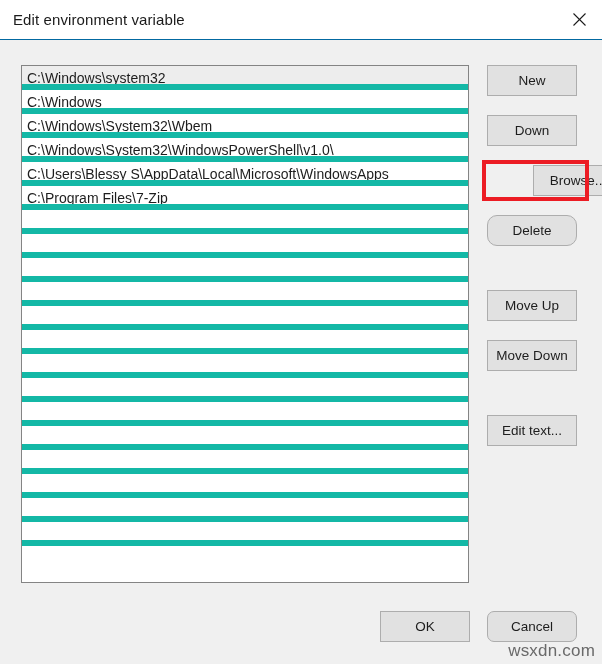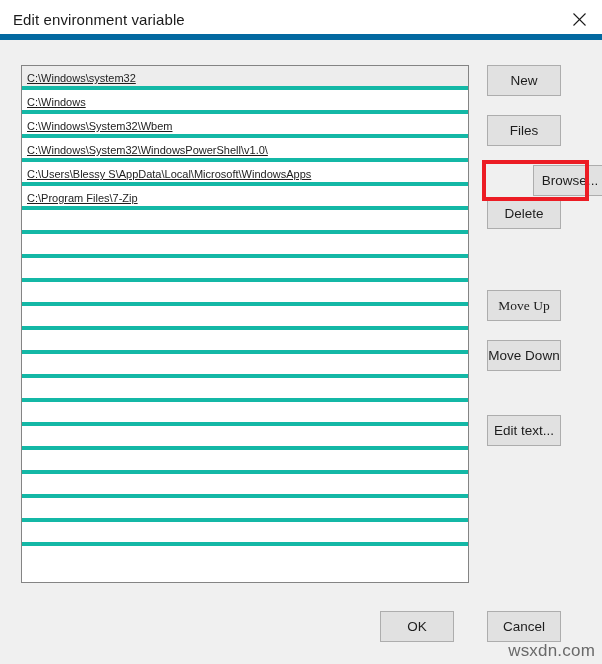--- a/index.html
+++ b/index.html
@@ -15,21 +15,21 @@
     position: relative;
   }
 
   
   .titlebar {
     position: absolute;
     left: 0; top: 0;
     width: 602px;
     height: 40px;
     background: #ffffff;
-    border-bottom: 6px solid #0369a1;
+    border-bottom: 1px solid #0369a1;
     box-sizing: border-box;
   }
   .title-text {
     position: absolute;
     left: 13px;
     top: 11px;
     font-size: 15px;
     color: #1b1b1b;
     letter-spacing: 0.1px;
     white-space: nowrap;
@@ -66,64 +66,63 @@
     height: 518px;
     background: #ffffff;
     border: 1px solid #848484;
     box-sizing: border-box;
     overflow: hidden;
   }
   .list-row {
     height: 24px;
     line-height: 24px;
     box-sizing: border-box;
-    border-bottom: 4px solid #14b8a6;
+    border-bottom: 6px solid #14b8a6;
     padding-left: 5px;
-    font-size: 11px;
+    font-size: 14px;
     color: #1d1d1d;
     white-space: nowrap;
     overflow: hidden;
     cursor: default;
-    text-decoration: underline;
   }
   .list-row.selected {
     background: #ededed;
   }
   .list-row.empty {
     color: transparent;
   }
 
   
   .btn {
     position: absolute;
-    width: 74px;
+    width: 90px;
     height: 31px;
     background: #e1e1e1;
     border: 1px solid #adadad;
     box-sizing: border-box;
     font-family: "Liberation Sans", sans-serif;
     font-size: 13.5px;
     color: #1d1d1d;
     display: flex;
     align-items: center;
     justify-content: center;
     cursor: pointer;
     padding: 0;
   }
 
   #btn-new       { left: 487px; top: 25px; }
   #btn-edit      { left: 487px; top: 75px; }
   #btn-browse    { left: 487px; top: 125px; margin-left: 46px; }
-  #btn-delete    { left: 487px; top: 158px; }
-  #btn-move-up   { left: 487px; top: 250px; font-family: Liberation Serif, serif; }
+  #btn-delete    { left: 487px; top: 175px; border-radius: 10px; }
+  #btn-move-up   { left: 487px; top: 250px; }
   #btn-move-down { left: 487px; top: 300px; }
   #btn-edit-text { left: 487px; top: 375px; }
 
   #btn-ok        { left: 380px; top: 571px; }
-  #btn-cancel    { left: 487px; top: 571px; }
+  #btn-cancel    { left: 487px; top: 571px; border-radius: 7px; }
 
   
   .highlight-box {
     position: absolute;
     left: 482px;
     top: 120px;
     width: 107px;
     height: 41px;
     border: 4px solid #ec1c24;
     box-sizing: border-box;
@@ -175,21 +174,21 @@
       <div class="list-row empty">&nbsp;</div>
       <div class="list-row empty">&nbsp;</div>
       <div class="list-row empty">&nbsp;</div>
       <div class="list-row empty">&nbsp;</div>
       <div class="list-row empty">&nbsp;</div>
       <div class="list-row empty">&nbsp;</div>
       <div class="list-row empty">&nbsp;</div>
     </div>
 
   <button class="btn" id="btn-new">New</button>
-  <button class="btn" id="btn-edit">Files</button>
+  <button class="btn" id="btn-edit">Down</button>
   <button class="btn" id="btn-browse">Browse...</button>
   <button class="btn" id="btn-delete">Delete</button>
   <button class="btn" id="btn-move-up">Move Up</button>
   <button class="btn" id="btn-move-down">Move Down</button>
   <button class="btn" id="btn-edit-text">Edit text...</button>
 
   <div class="highlight-box" style="border-color: rgb(236, 28, 36);"></div>
 
   <button class="btn" id="btn-ok">OK</button>
   <button class="btn" id="btn-cancel">Cancel</button>

